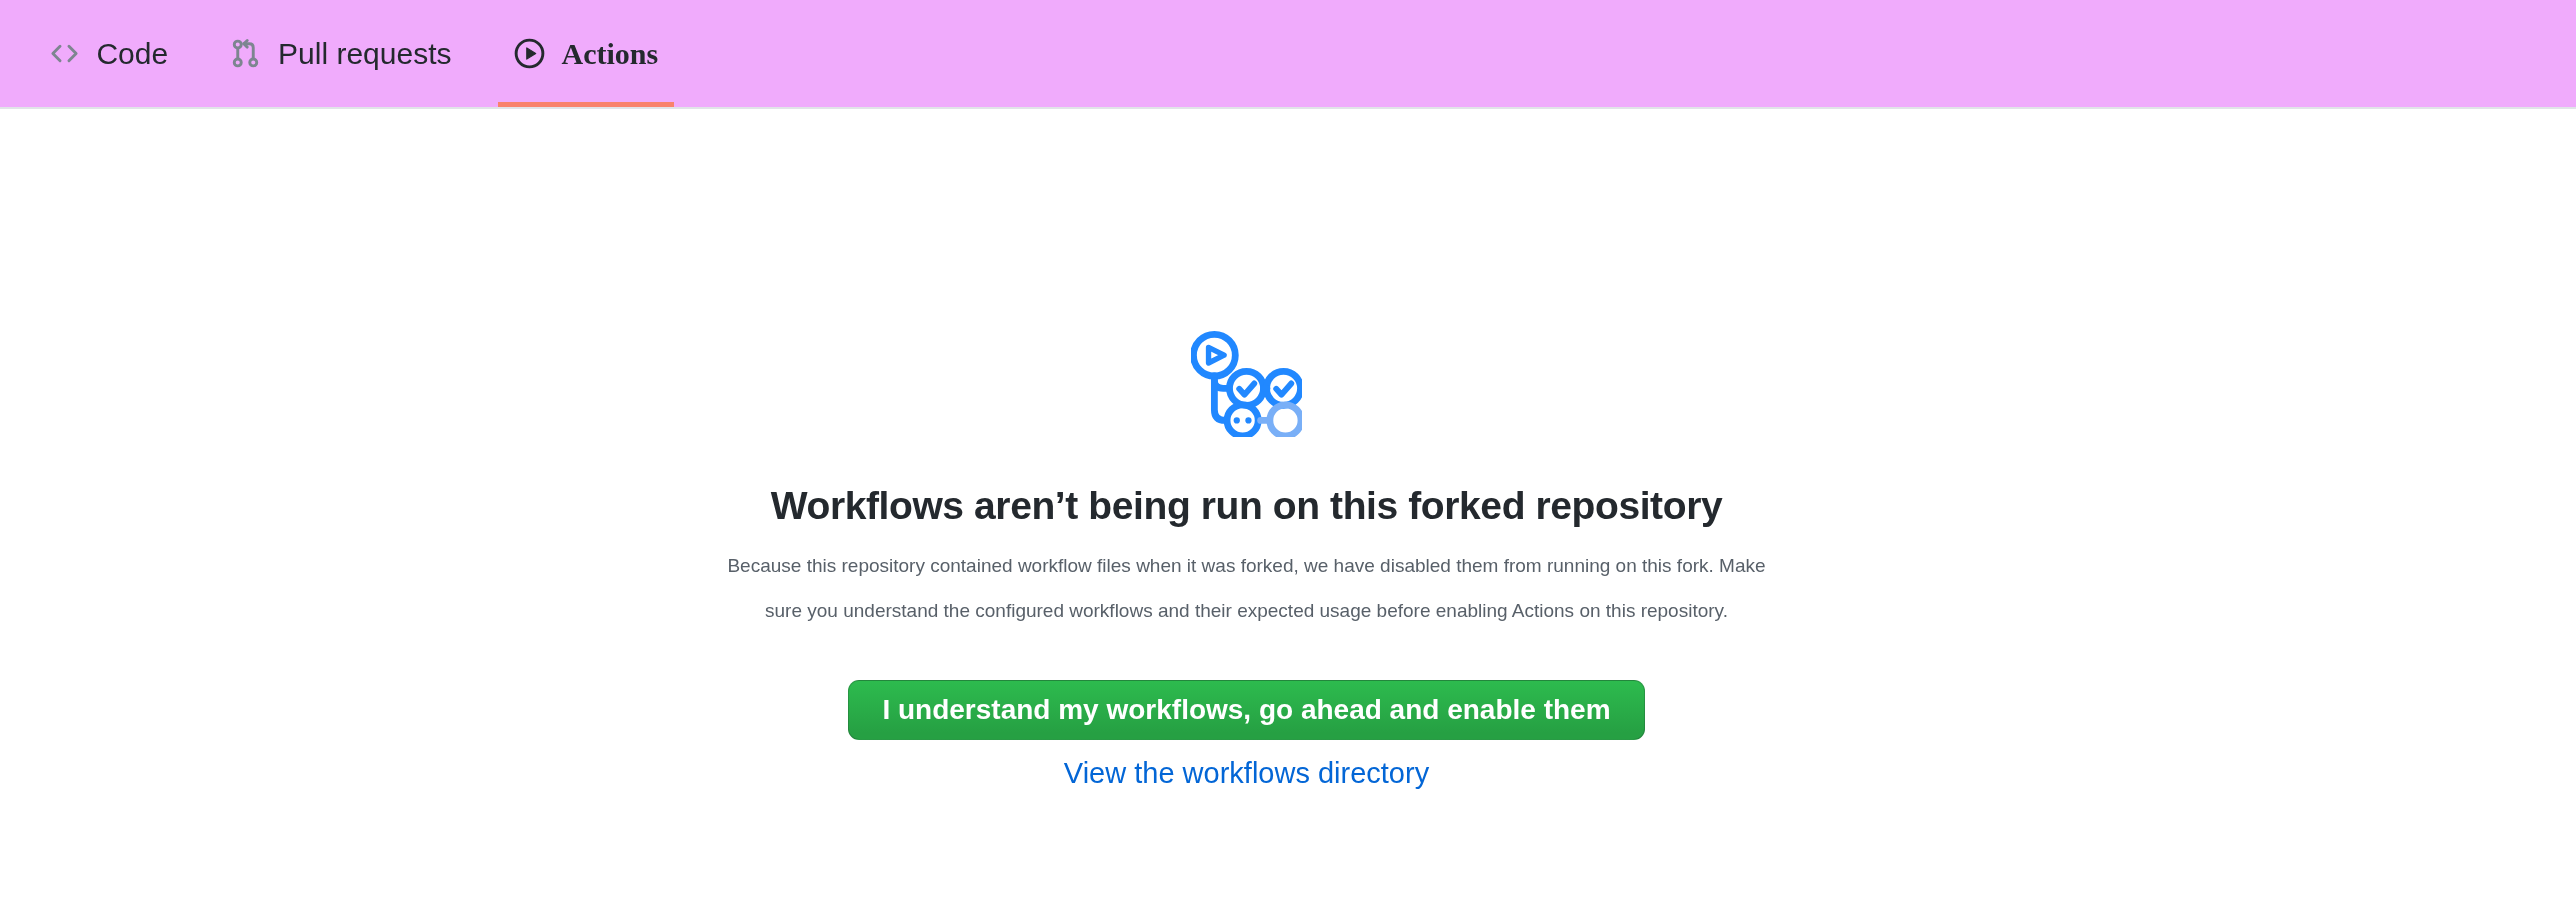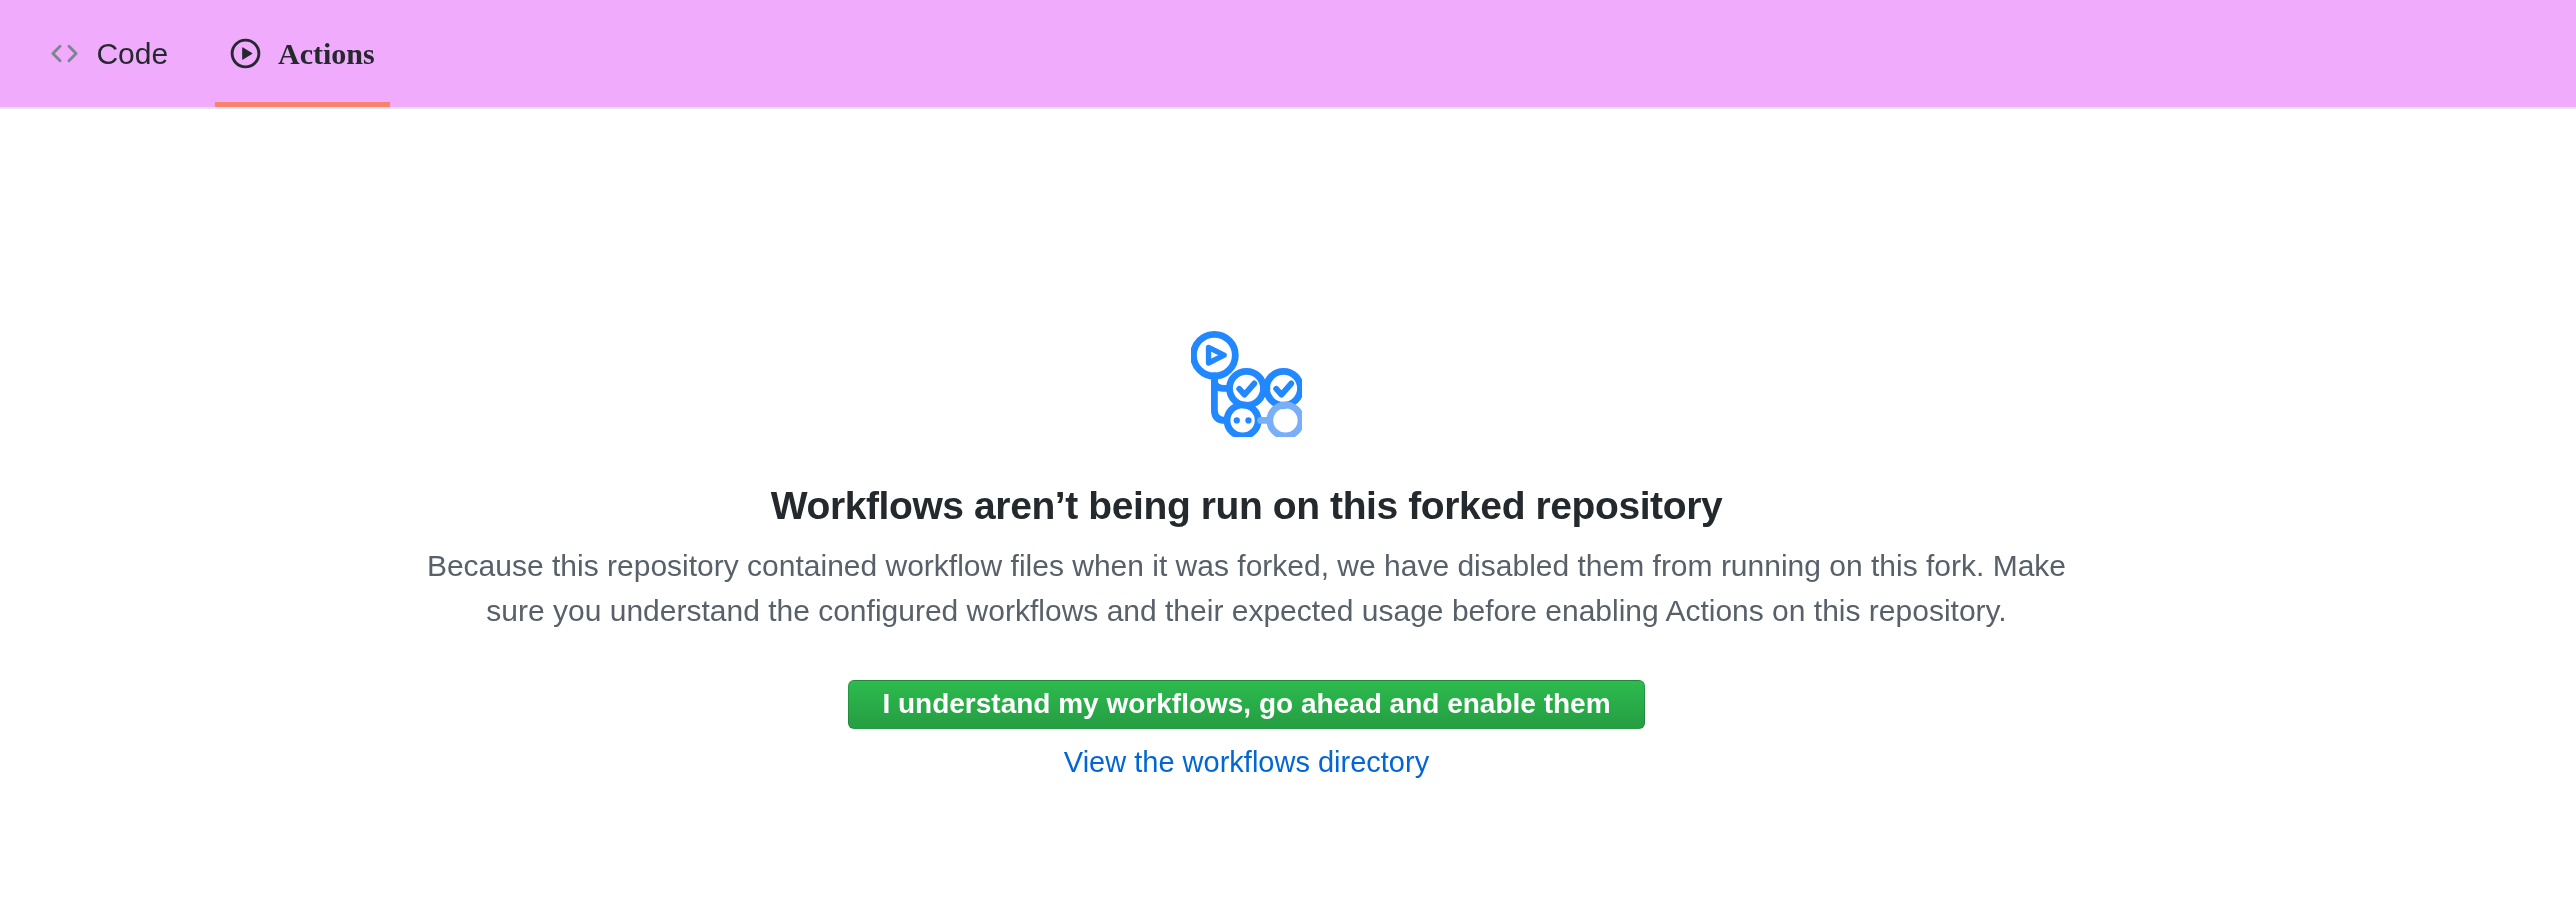--- a/index.html
+++ b/index.html
@@ -58,38 +58,38 @@
     margin: 45px 0 0 0;
     font-size: 39px;
     line-height: 47px;
     font-weight: 700;
     color: #24292e;
     letter-spacing: -0.4px;
     text-align: center;
   }
   .bs-desc {
     margin: 13.7px 0 0 0;
-    font-size: 30px;
+    font-size: 19px;
     line-height: 45px;
     color: #586069;
     text-align: center;
   }
   .bs-desc span { display: block; }
   .enable-btn {
     margin-top: 47px;
-    height: 49px;
+    height: 60px;
     padding: 0 33px;
     font-family: "Liberation Sans", sans-serif;
     font-size: 28px;
     font-weight: 700;
     color: #ffffff;
     background-color: #28a745;
     background-image: linear-gradient(-180deg, #2dbb4e 0%, #26a043 90%);
     border: 1px solid rgba(27,31,35,0.2);
-    border-radius: 6px;
+    border-radius: 11px;
     cursor: pointer;
   }
   .workflows-link {
     margin-top: 16px;
     font-size: 29px;
     line-height: 35px;
     color: #0366d6;
     text-decoration: none;
     cursor: pointer;
   }
@@ -102,20 +102,33 @@
   <a class="tab">
     <span class="ticon">
       <svg viewBox="0 0 16 16" fill="none" stroke="#7d8590" stroke-width="1.5" stroke-linecap="round" stroke-linejoin="round">
         <path d="M5.7 4.3 L2 8 L5.7 11.7"></path>
         <path d="M10.3 4.3 L14 8 L10.3 11.7"></path>
       </svg>
     </span>
     <span>Code</span>
   </a>
 
+  <a class="tab">
+    <span class="ticon">
+      <svg viewBox="0 0 16 16" fill="none" stroke="#7d8590" stroke-width="1.5" stroke-linecap="round" stroke-linejoin="round">
+        <circle cx="4" cy="3.4" r="1.8"></circle>
+        <path d="M4 5.4 L4 10.6"></path>
+        <circle cx="4" cy="12.6" r="1.8"></circle>
+        <path d="M7.2 3 L10 3 Q12 3 12 5 L12 10.6"></path>
+        <path d="M8.9 1.3 L7.1 3 L8.9 4.7"></path>
+        <circle cx="12" cy="12.6" r="1.8"></circle>
+      </svg>
+    </span>
+    <span>Pull requests</span>
+  </a>
 
   <a class="tab active">
     <span class="ticon">
       <svg viewBox="0 0 16 16" fill="none" stroke="#24292e" stroke-width="1.5">
         <circle cx="8" cy="8" r="6.9"></circle>
         <path d="M6.6 5.1 L11.2 8 L6.6 10.9 Z" fill="#24292e" stroke="#24292e" stroke-linejoin="round" stroke-width="0.6"></path>
       </svg>
     </span>
     <span>Actions</span>
   </a>

